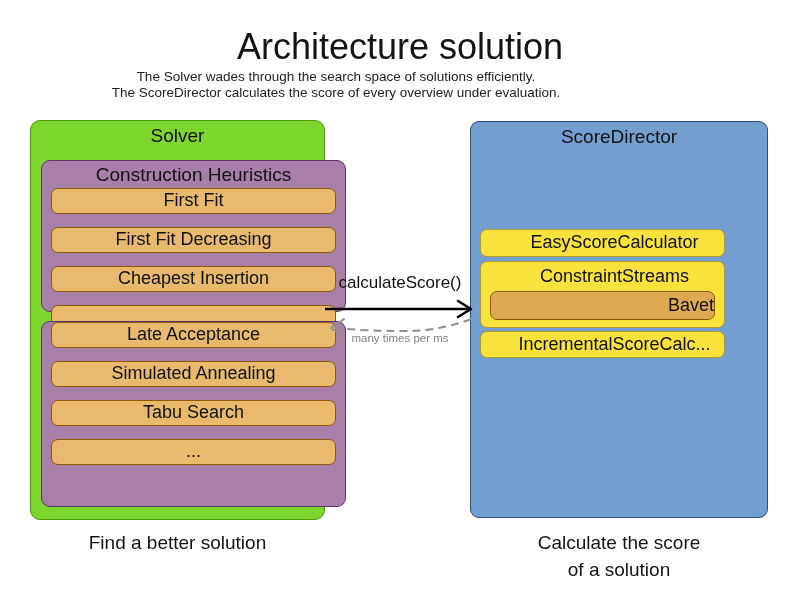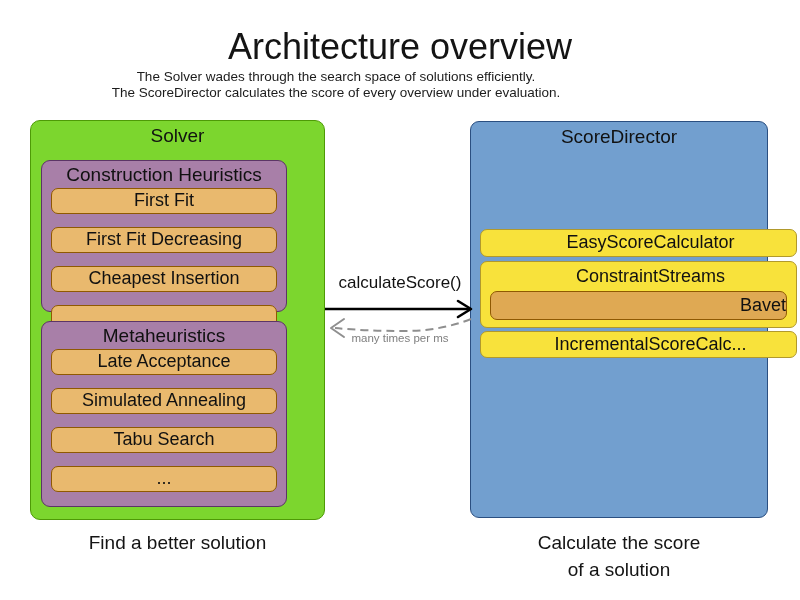--- a/index.html
+++ b/index.html
@@ -22,21 +22,21 @@
   .solver-box{
     position:absolute;left:30px;top:120px;width:295px;height:400px;box-sizing:border-box;
     background:var(--solver-fill,#7cd62e);border:1.5px solid var(--solver-border,#4e9a06);
     border-radius:10px;
   }
   .solver-title{
     position:absolute;left:0;top:3px;width:100%;text-align:center;
     font-size:19px;line-height:24px;
   }
   .phase-box{
-    position:absolute;left:10px;width:246px;box-sizing:border-box;
+    position:absolute;left:10px;width:305px;box-sizing:border-box;
     background:var(--phase-fill,#a87fa8);border:1.5px solid var(--phase-border,#5c3566);
     border-radius:9px;padding:0 9px;
   }
   .phase-box.ch{top:39px;height:152px;}
   .phase-box.mh{top:200px;height:186px;}
   .phase-title{
     text-align:center;font-size:19px;line-height:27px;height:27px;
   }
   .algo-item{
     box-sizing:border-box;height:26px;margin-bottom:13px;
@@ -47,21 +47,21 @@
   .score-box{
     position:absolute;left:470px;top:121px;width:298px;height:397px;box-sizing:border-box;
     background:var(--score-director-fill,#729fcf);border:1.5px solid var(--score-director-border,#2b4f81);
     border-radius:9px;
   }
   .score-title{
     position:absolute;left:0;top:3px;width:100%;text-align:center;
     font-size:19px;line-height:24px;
   }
   .calc-box{
-    position:absolute;left:9px;width:317px;box-sizing:border-box;
+    position:absolute;left:9px;width:245px;box-sizing:border-box;
     background:var(--calculator-fill,#f8e23b);border:1.5px solid var(--calculator-border,#b1992c);
     border-radius:7px;text-align:center;font-size:18px;padding-left:24px;
   }
   .calc-easy{top:107px;height:28px;line-height:25px;}
   .calc-cs{top:139px;height:67px;}
   .calc-cs .calc-cs-title{line-height:28px;height:28px;font-size:18px;}
   .calc-inc{top:209px;height:27px;line-height:24px;}
   .bavet-box{
     position:absolute;left:9px;right:9px;top:29px;height:29px;box-sizing:border-box;
     background:var(--bavet-fill,#dfa953);border:1.5px solid var(--algorithm-border,#8f5902);
@@ -80,37 +80,36 @@
   
   .caption{position:absolute;text-align:center;font-size:19px;line-height:27px;color:#141414;}
   .caption-left{left:30px;top:529px;width:295px;}
   .caption-right{left:470px;top:529px;width:298px;}
 </style>
 </head>
 <body>
 
 <div id="stage">
 
-  <div class="title">Architecture overview</div>
+  <div class="title">Architecture solution</div>
   <div class="subtitle s1">The Solver wades through the search space of solutions efficiently.</div>
   <div class="subtitle s2">The ScoreDirector calculates the score of every overview under evaluation.</div>
 
   <div class="solver-box">
     <div class="solver-title">Solver</div>
 
     <div class="phase-box ch">
       <div class="phase-title">Construction Heuristics</div>
       <div class="algo-item">First Fit</div>
       <div class="algo-item">First Fit Decreasing</div>
       <div class="algo-item">Cheapest Insertion</div>
       <div class="algo-item">...</div>
     </div>
 
     <div class="phase-box mh">
-      <div class="phase-title">Metaheuristics</div>
       <div class="algo-item">Late Acceptance</div>
       <div class="algo-item">Simulated Annealing</div>
       <div class="algo-item">Tabu Search</div>
       <div class="algo-item">...</div>
     </div>
   </div>
 
   <div class="score-box">
     <div class="score-title">ScoreDirector</div>
 

